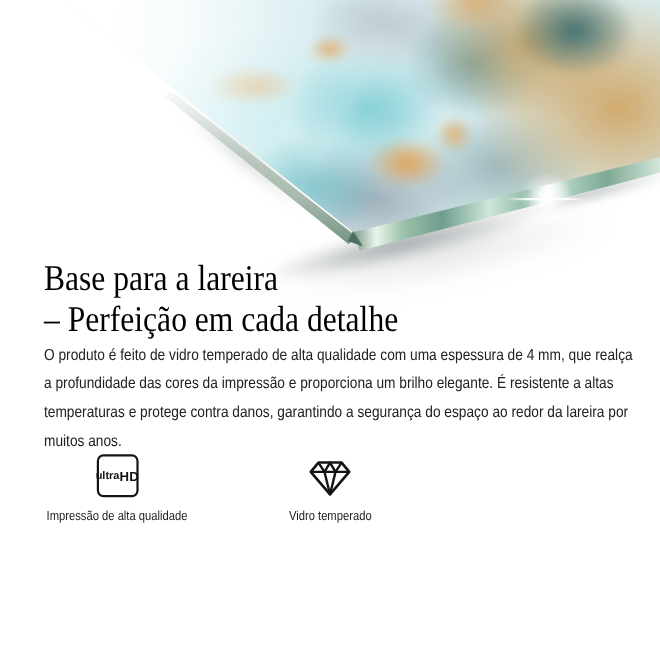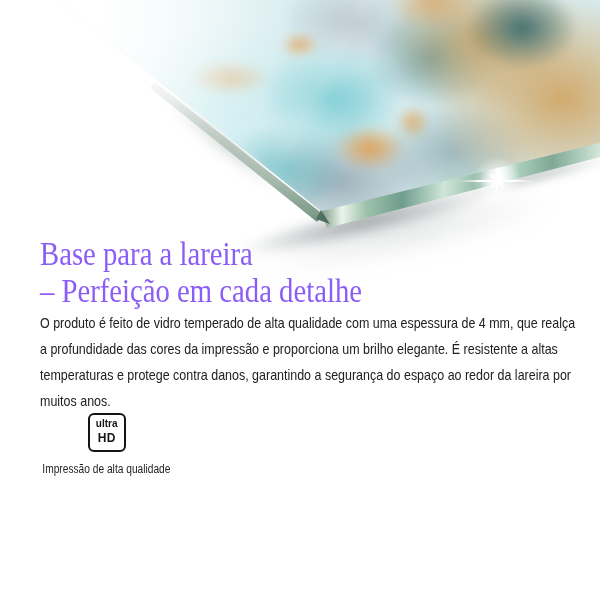--- a/index.html
+++ b/index.html
@@ -64,37 +64,37 @@
   .sparkle .glow{position:absolute;left:-28px;top:-28px;width:56px;height:56px;background:radial-gradient(circle,rgba(255,255,255,.95),rgba(255,255,255,0) 62%);}
   .sparkle .rh{position:absolute;left:-38px;top:-1.2px;width:76px;height:2.4px;background:linear-gradient(to right,rgba(255,255,255,0),#fff 28%,#fff 72%,rgba(255,255,255,0));}
   .sparkle .rv{position:absolute;left:-1.2px;top:-15px;width:2.4px;height:30px;background:linear-gradient(to bottom,rgba(255,255,255,0),#fff 30%,#fff 70%,rgba(255,255,255,0));}
   .sparkle .d1,.sparkle .d2{position:absolute;left:-9px;top:-0.8px;width:18px;height:1.6px;background:rgba(255,255,255,.9);}
   .sparkle .d1{transform:rotate(45deg);} .sparkle .d2{transform:rotate(-45deg);}
 
   
   .headline{
     position:absolute;left:40px;top:236px;
     font-family:"Liberation Serif","DejaVu Serif",serif;
-    font-size:33px;line-height:37px;font-weight:400;color:#8b5cf6;
+    font-size:33px;line-height:37px;font-weight:400;color:#000000;
   }
   .headline .hl{display:block;white-space:nowrap;transform:scaleX(.87);transform-origin:left center;}
 
   
   .description{position:absolute;left:40px;top:310px;}
   .desc-line{font-size:14.5px;line-height:26px;color:#212121;white-space:nowrap;transform:scaleX(.86);transform-origin:left center;}
 
   
   .features{position:absolute;left:10px;top:404px;width:580px;display:grid;grid-template-columns:repeat(3,1fr);row-gap:20px;}
   .feature{display:flex;flex-direction:column;align-items:center;}
   .icon-wrap{height:48px;display:flex;align-items:flex-end;justify-content:center;}
   .feature-label{margin-top:10px;font-size:12px;line-height:14px;color:#1e1e1e;white-space:nowrap;transform:scaleX(.85);}
 
   .svgicon{display:block;}
 
-  .uhd-box{width:34px;height:35px;border:2.5px solid #141414;border-radius:6px;display:flex;flex-direction:column;align-items:center;justify-content:center;color:#141414;}
+  .uhd-box{width:34px;height:35px;border:2.5px solid #141414;border-radius:6px;display:flex;flex-direction:row;align-items:center;justify-content:center;color:#141414;}
   .uhd-top{font-size:10px;font-weight:700;line-height:10px;}
   .uhd-bottom{font-size:12px;font-weight:700;line-height:16px;margin-top:1px;letter-spacing:.2px;}
 
   .stripes-tri{width:36px;height:34px;clip-path:polygon(0% 100%,76% 0%,100% 24%,100% 100%);background:repeating-linear-gradient(135deg,#141414 0 4.5px,rgba(0,0,0,0) 4.5px 10.5px);}
 
   .press{display:flex;flex-direction:column;align-items:center;}
   .press .stem{width:3px;height:6px;background:#141414;}
   .press .tri-down{width:0;height:0;border-left:6.5px solid transparent;border-right:6.5px solid transparent;border-top:7px solid #141414;margin-bottom:1px;}
   .press .tri-up{width:0;height:0;border-left:6.5px solid transparent;border-right:6.5px solid transparent;border-bottom:7px solid #141414;margin-top:1px;}
   .press .bar{width:31px;height:6px;border:2.5px solid #141414;background:repeating-linear-gradient(135deg,#141414 0 3.5px,rgba(0,0,0,0) 3.5px 7.5px);}
@@ -148,17 +148,26 @@
       <div class="icon-wrap">
         <div class="uhd-box">
           <div class="uhd-top">ultra</div>
           <div class="uhd-bottom">HD</div>
         </div>
       </div>
       <div class="feature-label">Impressão de alta qualidade</div>
     </div>
 
 
+    <div class="feature">
+      <div class="icon-wrap">
+        <svg class="svgicon" width="40" height="34" viewBox="0 0 40 34">
+          <path d="M9.5 2.5 H30.5 L37.5 11 L20 31.5 L2.5 11 Z" fill="none" stroke="#141414" stroke-width="2.4" stroke-linejoin="round"></path>
+          <path d="M2.5 11 H37.5 M9.5 2.5 L15 11 L20 2.5 L25 11 L30.5 2.5 M15 11 L20 31.5 M25 11 L20 31.5" fill="none" stroke="#141414" stroke-width="2.2" stroke-linejoin="round"></path>
+        </svg>
+      </div>
+      <div class="feature-label">Vidro temperado</div>
+    </div>
 
 
 
   </div>
 </div>
 
 </body></html>

